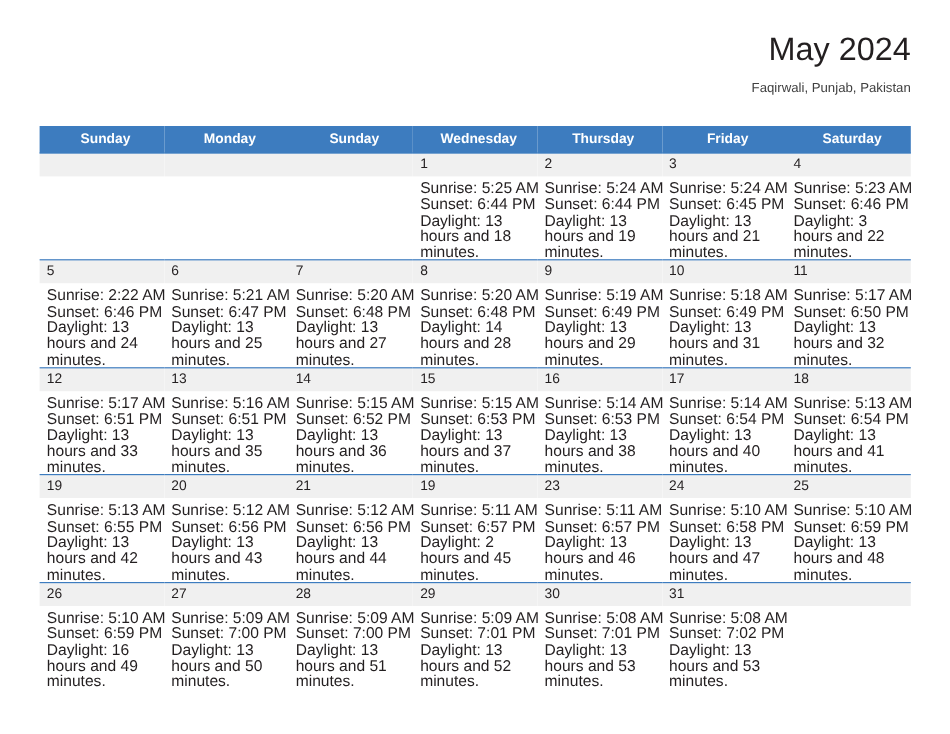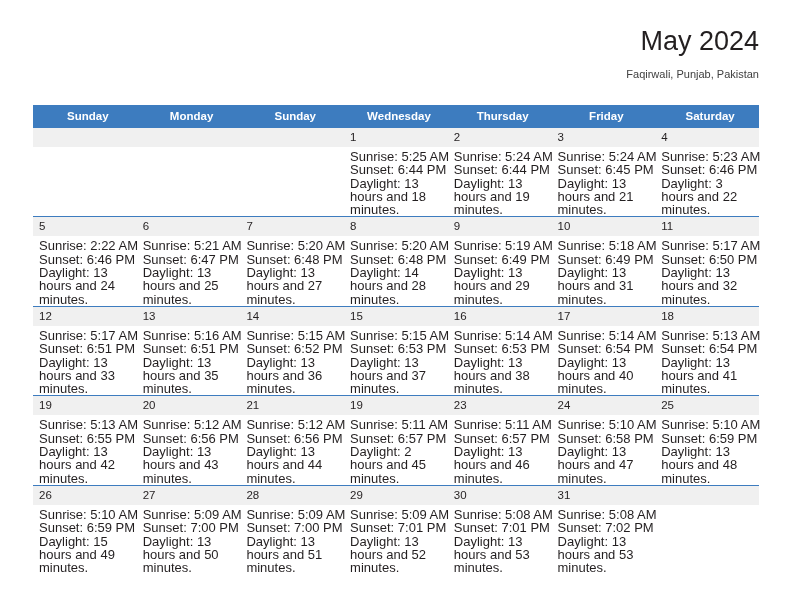--- a/index.html
+++ b/index.html
@@ -383,21 +383,21 @@
               <div class="wrap">Daylight: 13 hours and 48 minutes.</div>
             </div>
           </td>
         </tr>
         <tr>
           <td>
             <span class="daynum">26</span>
             <div class="detail">
               <div>Sunrise: 5:10 AM</div>
               <div>Sunset: 6:59 PM</div>
-              <div class="wrap">Daylight: 15 hours and 49 minutes.</div>
+              <div class="wrap">Daylight: 16 hours and 49 minutes.</div>
             </div>
           </td>
           <td>
             <span class="daynum">27</span>
             <div class="detail">
               <div>Sunrise: 5:09 AM</div>
               <div>Sunset: 7:00 PM</div>
               <div class="wrap">Daylight: 13 hours and 50 minutes.</div>
             </div>
           </td>

